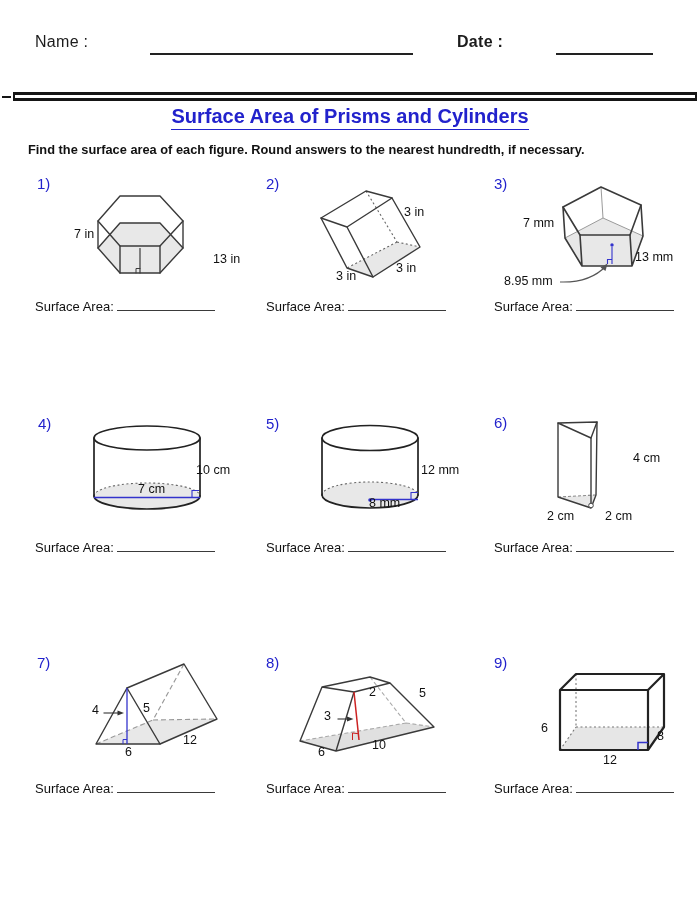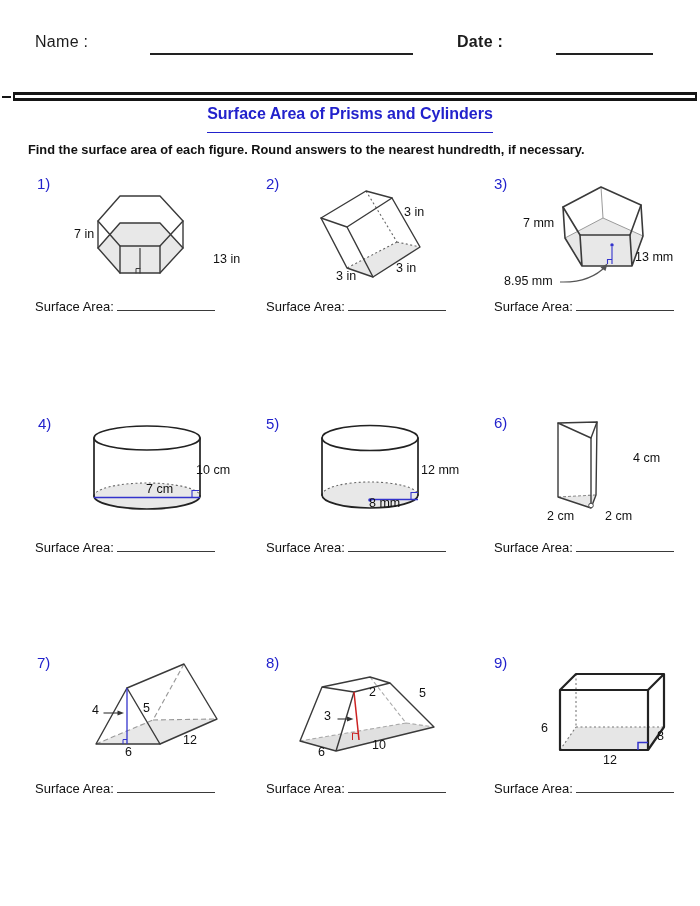--- a/index.html
+++ b/index.html
@@ -6,22 +6,22 @@
   .page{position:relative;width:700px;height:906px;background:#ffffff;overflow:hidden;
         font-family:"Liberation Sans",sans-serif;color:#111;}
   .abs{position:absolute;}
   .hdr-label{font-size:16px;color:#1c1c1c;letter-spacing:.3px;white-space:nowrap;}
   .hline{background:#222;height:2px;}
   .divbar{box-sizing:border-box;height:9px;background:#fff;
           border-top:3px solid #151515;border-bottom:3px solid #151515;
           border-left:2px solid #151515;border-right:2px solid #151515;}
   .divdash{height:2px;background:#151515;}
   .title-wrap{left:0;top:105px;width:700px;text-align:center;}
-  .title{display:inline-block;font-size:16px;font-weight:bold;color:var(--accent-blue,#2222cc);
-         border-bottom:1.5px solid var(--accent-blue,#2222cc);padding-bottom:9px;}
+  .title{display:inline-block;font-size:20px;font-weight:bold;color:var(--accent-blue,#2222cc);
+         border-bottom:1.5px solid var(--accent-blue,#2222cc);padding-bottom:1px;}
   .instruction{left:28px;top:142px;font-size:12.8px;font-weight:bold;white-space:nowrap;}
   .problem{position:absolute;width:212px;height:152px;}
   .pnum{position:absolute;font-size:15px;color:var(--accent-blue,#2222cc);white-space:nowrap;}
   .mlabel{position:absolute;font-size:12.5px;color:#111;white-space:nowrap;line-height:13px;}
   .sa{position:absolute;font-size:13px;color:#111;white-space:nowrap;}
   .blank{display:inline-block;width:98px;height:13px;margin-left:3px;
          border-bottom:1px solid #3a3a3a;vertical-align:baseline;}
   svg{position:absolute;overflow:visible;}
   .edge{stroke:#3a3a3a;stroke-width:1.4;fill:none;stroke-linejoin:round;stroke-linecap:round;}
   .edge-thick{stroke:#222;stroke-width:2.2;fill:none;stroke-linejoin:round;}
@@ -104,21 +104,21 @@
     <svg style="left:58px;top:10px;" width="124" height="100" viewBox="0 0 124 100">
       <ellipse class="shade" cx="59" cy="76" rx="53" ry="13"></ellipse>
       <path class="hidden-dot" d="M6 76 A53 13 0 0 1 112 76"></path>
       <path class="edge" style="stroke:#222;stroke-width:1.7" d="M6 76 A53 13 0 0 0 112 76"></path>
       <path class="edge" style="stroke:#222;stroke-width:1.7" d="M6 18 L6 76 M112 18 L112 76"></path>
       <ellipse cx="59" cy="18" rx="53" ry="12" style="fill:#fff;stroke:#222;stroke-width:1.7"></ellipse>
       <path class="blueln" d="M6 77.5 L112 77.5"></path>
       <path class="blueln" style="stroke-width:1.1" d="M104 77 L104 70.5 L111 70.5"></path>
     </svg>
     <span class="mlabel" style="left:166px;top:54px;">10 cm</span>
-    <span class="mlabel" style="left:116px;top:73px;text-align:right;">7 cm</span>
+    <span class="mlabel" style="left:108px;top:73px;text-align:right;">7 cm</span>
     <span class="sa" style="left:5px;top:128px;"><span>Surface Area:</span><span class="blank"></span></span>
   </div>
 
   <div class="problem" style="left:258px;top:410px;">
     <span class="pnum" style="left:8px;top:5px;">5)</span>
     <svg style="left:55px;top:10px;" width="124" height="100" viewBox="0 0 124 100">
       <ellipse class="shade" cx="57" cy="75" rx="48" ry="13"></ellipse>
       <path class="hidden-dot" d="M9 75 A48 13 0 0 1 105 75"></path>
       <path class="edge" style="stroke:#222;stroke-width:1.7" d="M9 75 A48 13 0 0 0 105 75"></path>
       <path class="edge" style="stroke:#222;stroke-width:1.7" d="M9 18 L9 75 M105 18 L105 75"></path>

